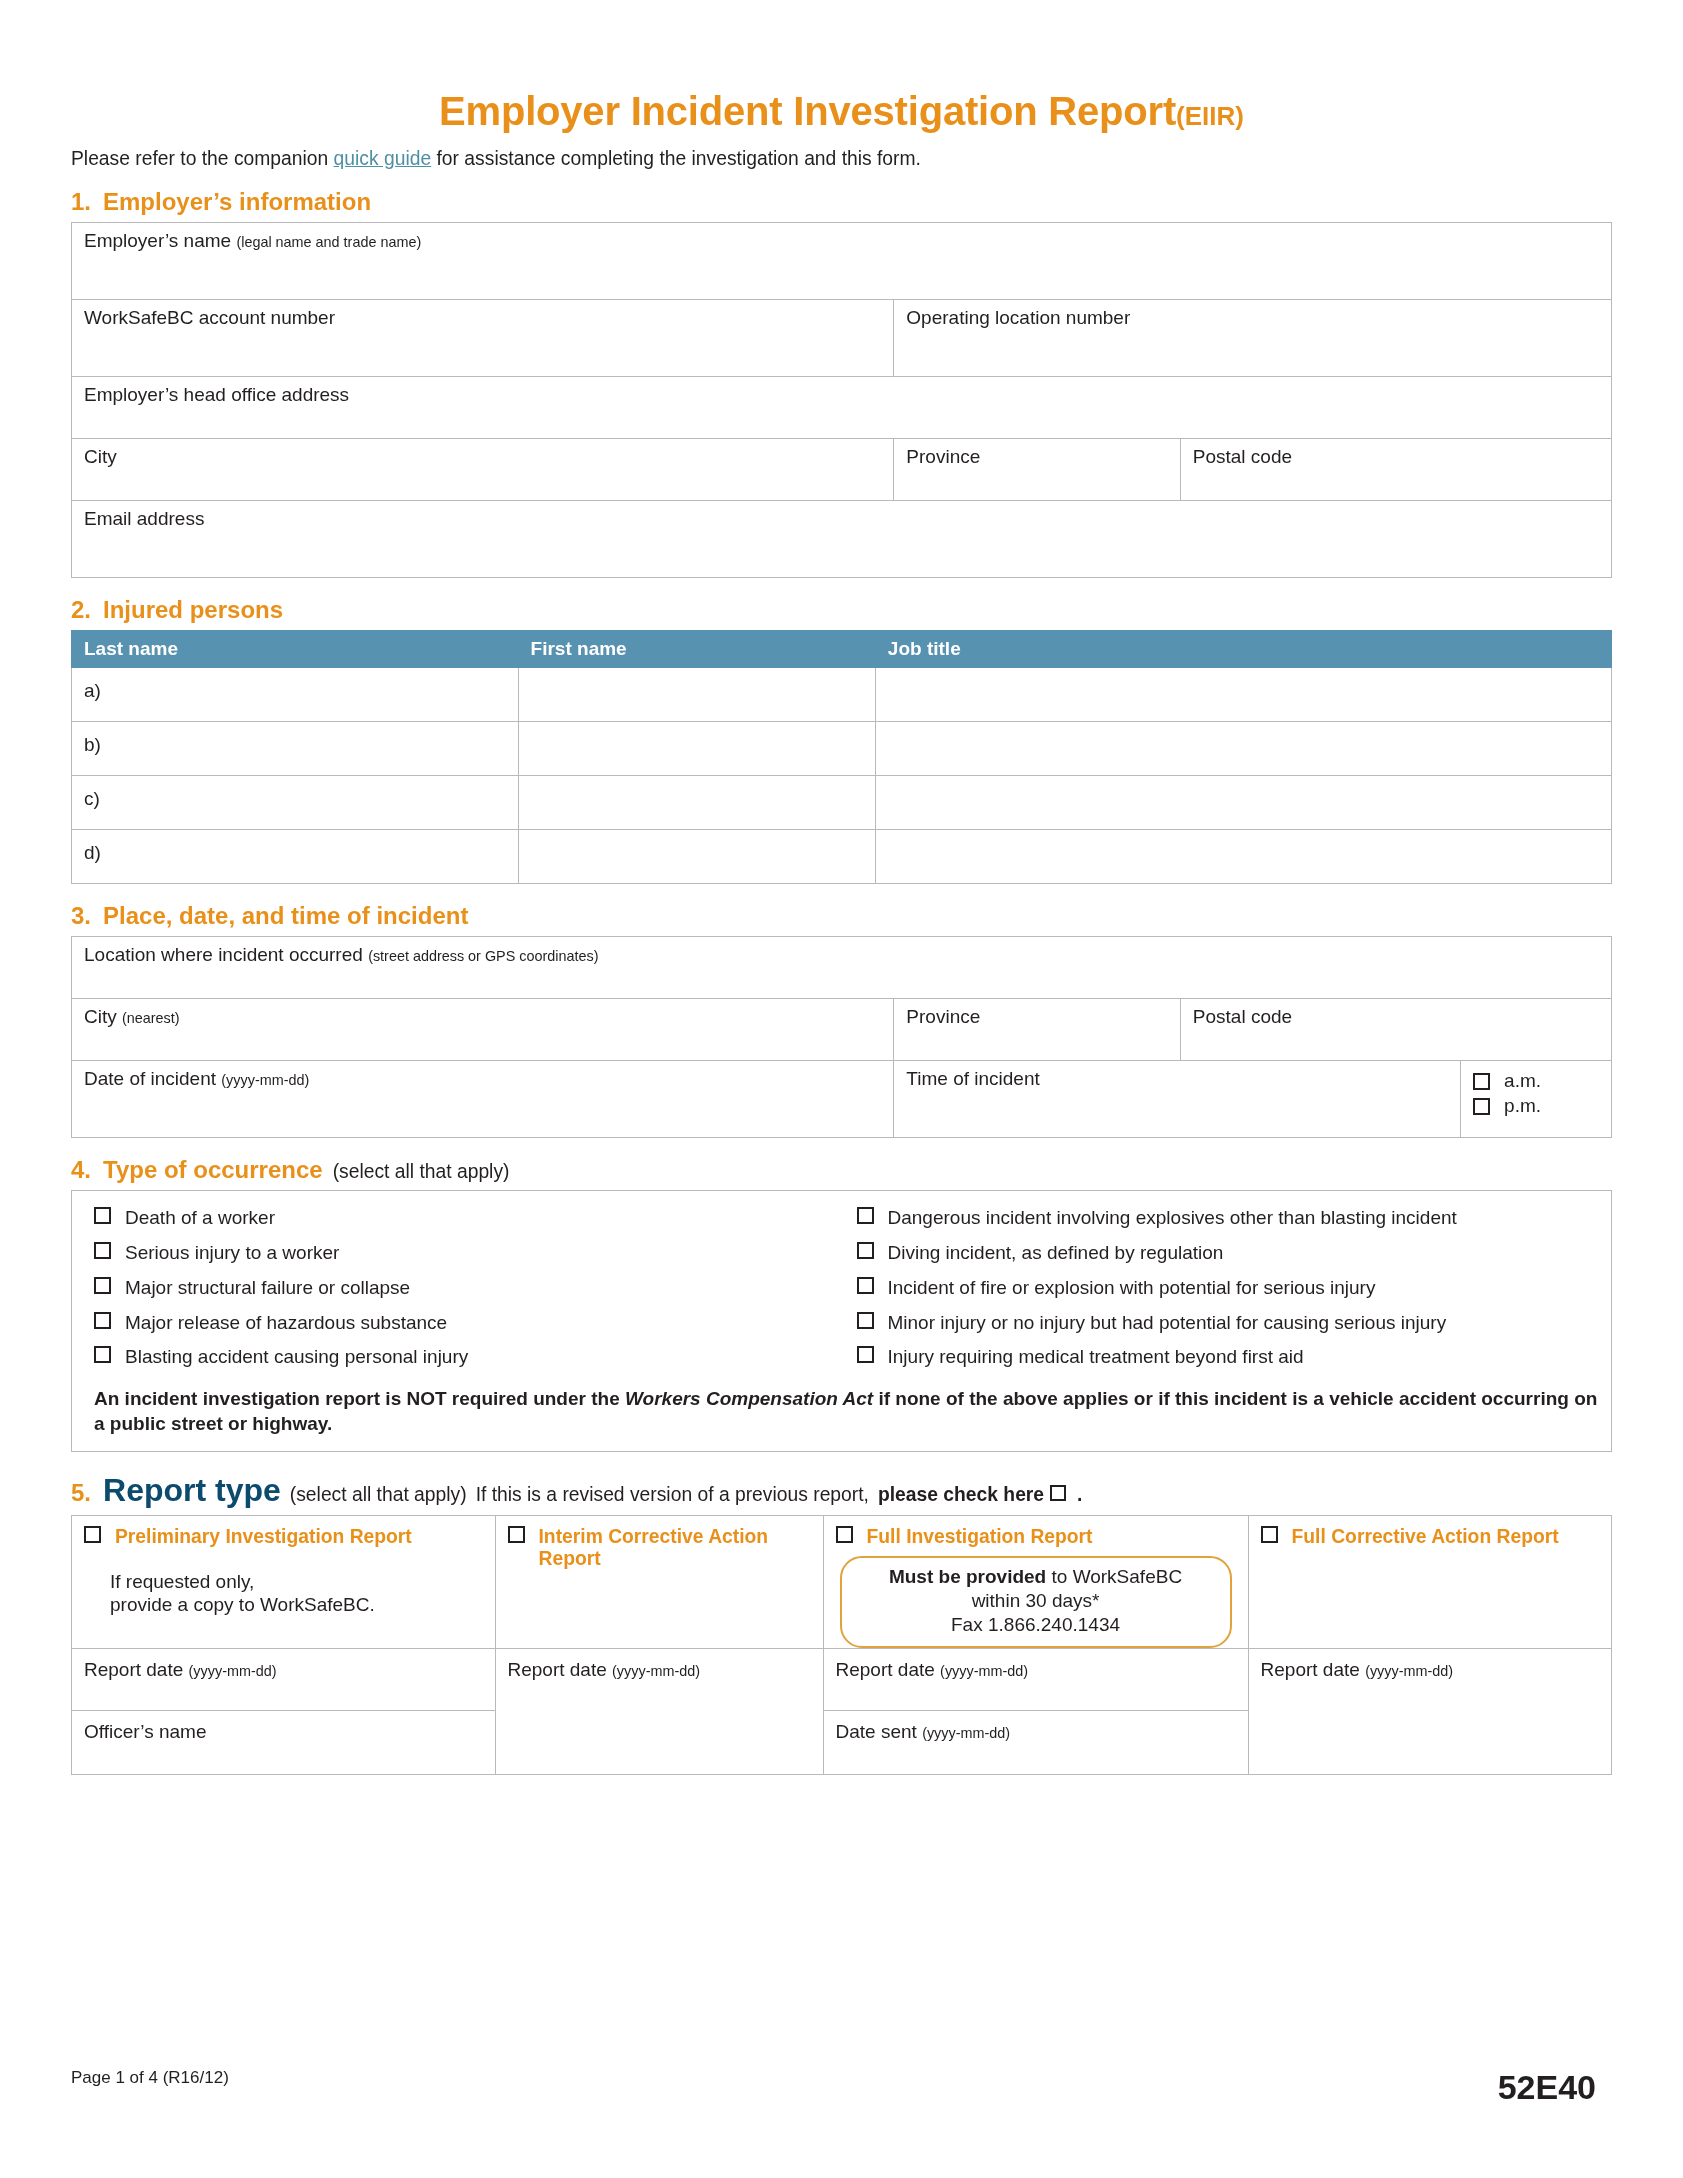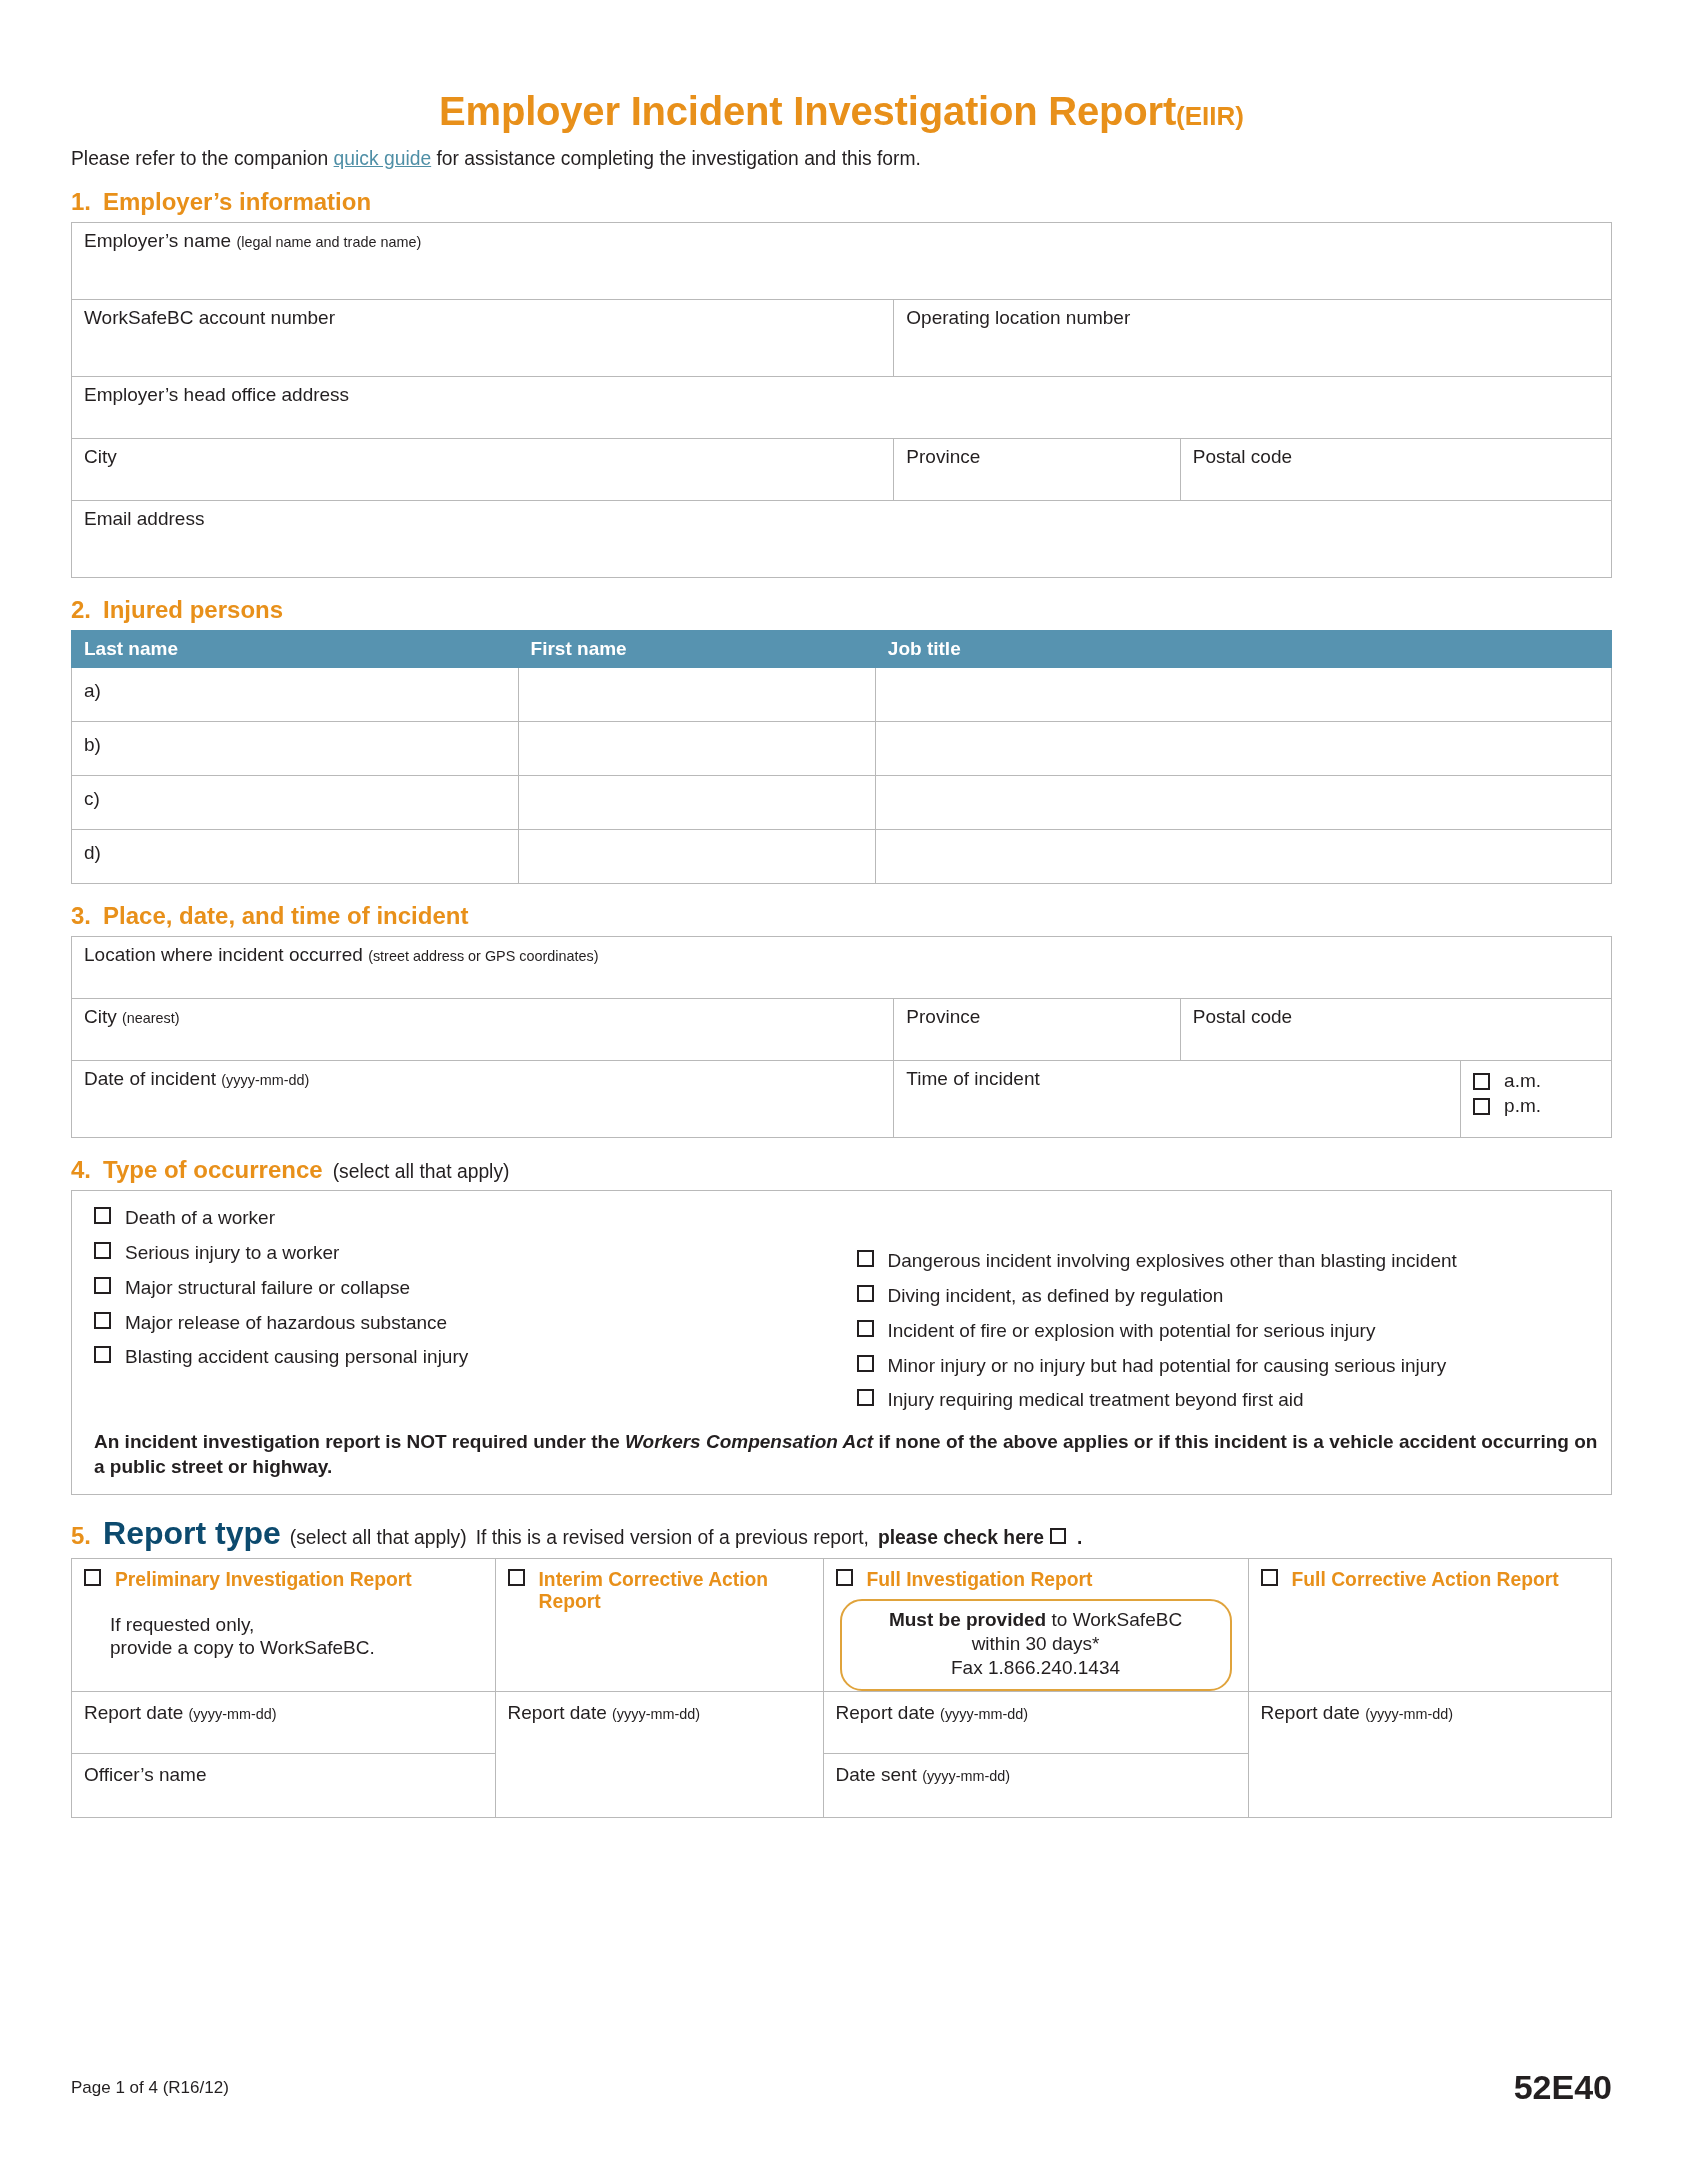--- a/index.html
+++ b/index.html
@@ -130,21 +130,21 @@
 
   
   .occ-box {
     border: 1px solid #b9b9b9;
     padding: 16px 12px 14px 22px;
   }
   .occ-grid {
     display: flex;
   }
   .occ-col { width: 50%; }
-  .occ-col.right { padding-left: 10px; margin-top: 43px; }
+  .occ-col.right { padding-left: 10px; }
   .occ-item {
     display: flex;
     align-items: flex-start;
     font-size: 19px;
     margin-bottom: 13px;
     line-height: 1.15;
   }
   .occ-note {
     font-weight: bold;
     font-size: 19px;
@@ -206,24 +206,24 @@
     font-size: 19px;
     line-height: 1.28;
     padding: 7px 6px 8px 6px;
   }
   .fax-box b { font-weight: bold; }
 
   
   .footer {
     position: absolute;
     left: 71px;
-    right: 71px;
+    right: 87px;
     bottom: 71px;
     display: flex;
-    align-items: center;
+    align-items: flex-start;
     justify-content: space-between;
   }
   .footer .pg { font-size: 17px; }
   .footer .code { font-size: 34px; font-weight: bold; letter-spacing: 0px; }
 </style>
 </head>
 <body>
 
 <div class="page">
 

